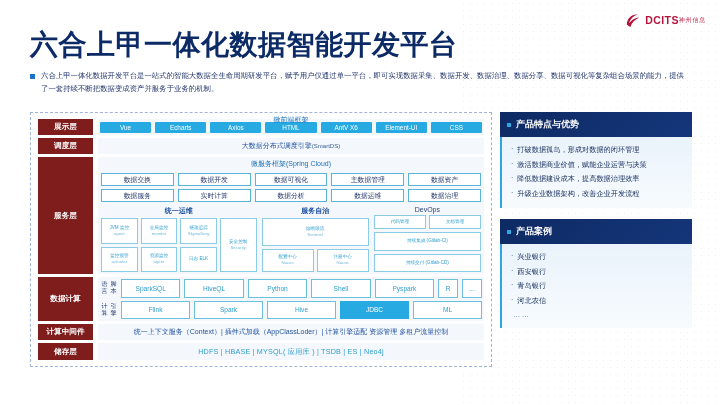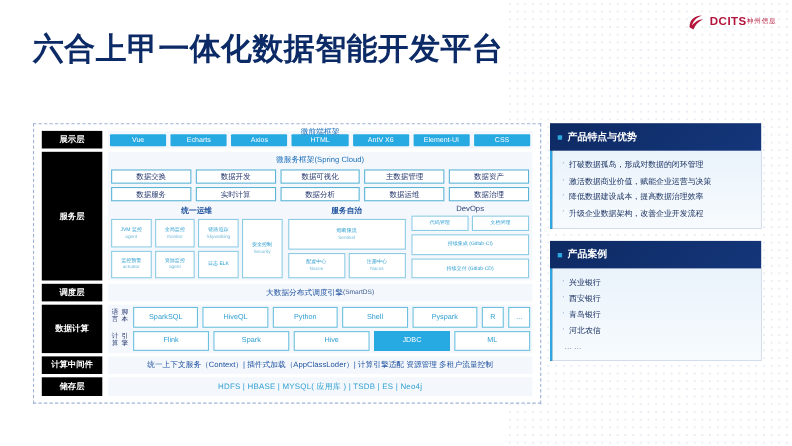--- a/index.html
+++ b/index.html
@@ -32,21 +32,21 @@
 
   
   .arch {
     position:absolute; left:30px; top:112px; width:462px; height:255px;
     border:1px dashed #9fb4d8; background:#ffffff;
     padding:6px 7px;
   }
   .arch-grid { display:flex; flex-direction:column; gap:3px; height:100%; }
   .row { display:flex; gap:5px; }
   .lbl {
-    flex:0 0 55px; background:#000000; color:#fff;
+    flex:0 0 55px; background:#7f1d1d; color:#fff;
     font-size:7.6px; font-weight:bold; display:flex; align-items:center;
     justify-content:center; text-align:center; line-height:1.25;
   }
   .body-col { flex:1; background:#f4f8fd; display:flex; flex-direction:column; }
 
   
   .row-present { height:16px; }
   .tags { display:flex; gap:4px; align-items:center; height:100%; padding:0 2px; }
   .tag {
     flex:1; background:#27a9e1; color:#fff; font-size:6.4px;
@@ -154,39 +154,53 @@
       </svg>
     </span>
     <span class="logo-text">
       <span class="logo-en">DCITS</span>
       <span class="logo-cn">神州信息</span>
     </span>
   </div>
 
   <div class="page-title">六合上甲一体化数据智能开发平台</div>
 
+  <div class="desc">
+    <span class="desc-bullet"></span>
+    <span class="desc-text">六合上甲一体化数据开发平台是一站式的智能大数据全生命周期研发平台，赋予用户仅通过单一平台，即可实现数据采集、数据开发、数据治理、数据分享、数据可视化等复杂组合场景的能力，提供了一套持续不断把数据变成资产并服务于业务的机制。</span>
+  </div>
 
   <div class="arch">
     <div class="arch-grid">
 
       <div class="row row-present">
         <div class="lbl">展示层</div>
         <div class="body-col">
           <div class="tags">
             <span class="tag">Vue</span>
             <span class="tag">Echarts</span>
             <span class="tag">Axios</span>
             <span class="tag">HTML</span>
             <span class="tag">AntV X6</span>
             <span class="tag">Element-UI</span>
             <span class="tag">CSS</span>
           </div>
         </div>
       </div>
 
+      <div class="row row-sched">
+        <div class="lbl">调度层</div>
+        <div class="body-col">
+          <div class="center-line">
+            <span>大数据分布式调度引擎</span>
+            <span class="sm">(SmartDS)</span>
+          </div>
+        </div>
+      </div>
+
       <div class="row row-service">
         <div class="lbl">服务层</div>
         <div class="body-col">
           <div class="cap">微服务框架(Spring Cloud)</div>
           <div class="svc-inner">
 
             <div class="mod-grid">
               <div class="mod-line">
                 <div class="mod">数据交换</div>
                 <div class="mod">数据开发</div>
@@ -281,30 +295,20 @@
                   <div class="cell">
                     <span class="cn">持续集成 (Gitlab-CI)</span>
                   </div>
                   <div class="cell">
                     <span class="cn">持续交付 (Gitlab-CD)</span>
                   </div>
                 </div>
               </div>
             </div>
 
-          </div>
-        </div>
-      </div>
-
-      <div class="row row-sched">
-        <div class="lbl">调度层</div>
-        <div class="body-col">
-          <div class="center-line">
-            <span>大数据分布式调度引擎</span>
-            <span class="sm">(SmartDS)</span>
           </div>
         </div>
       </div>
 
       <div class="row row-data">
         <div class="lbl">
           <span>数据</span>
             <br>
           <span>计算</span>
         </div>

